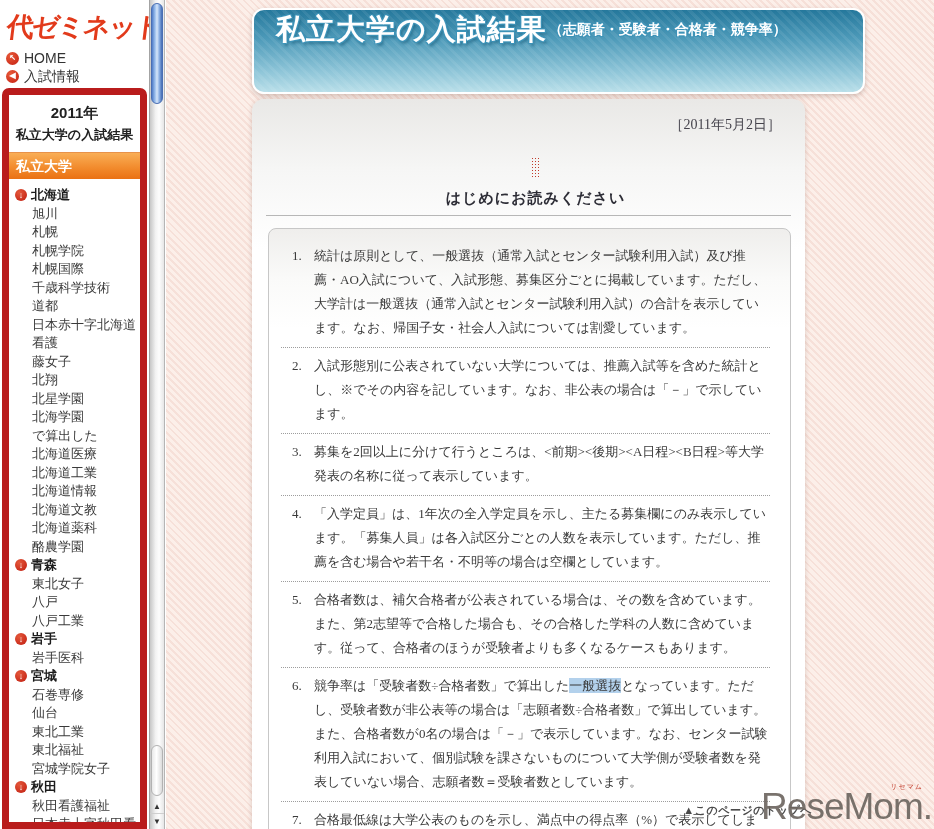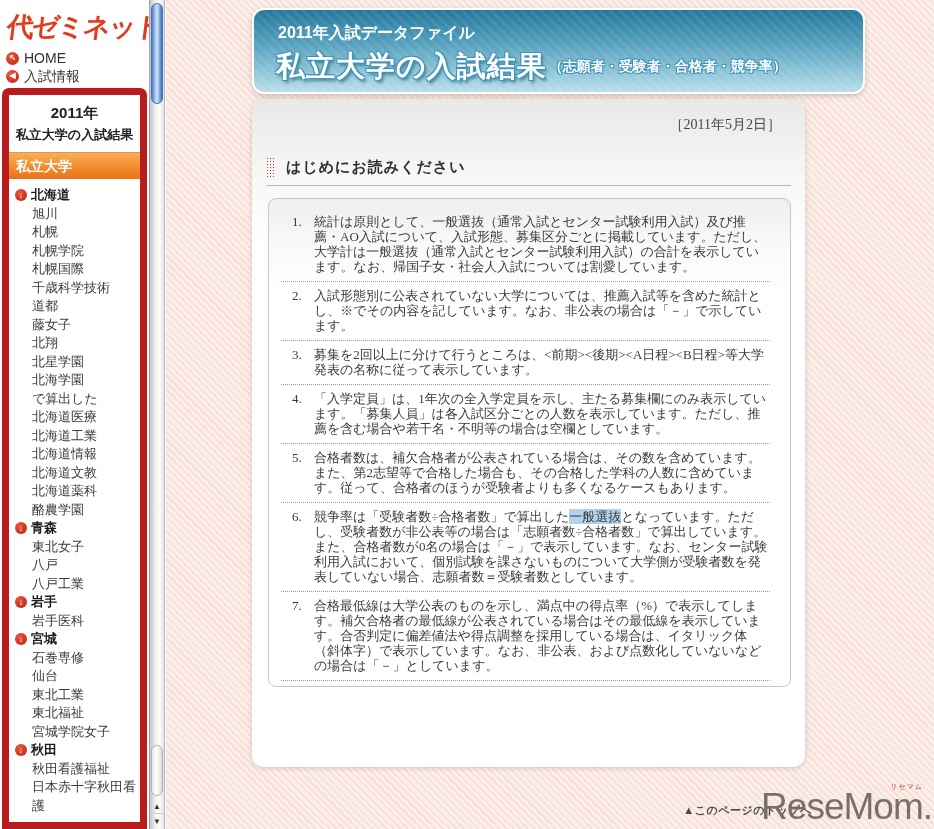--- a/index.html
+++ b/index.html
@@ -35,27 +35,27 @@
 
   .banner { position:absolute; left:86px; top:8px; width:613px; height:86px; border-radius:12px; border:2px solid #fff; background:linear-gradient(180deg,#25789c 0%,#4d9ab9 35%,#8ec5d8 75%,#b9dfe9 100%); box-shadow:0 2px 5px rgba(130,95,85,.35); overflow:hidden; }
   .banner::after { content:""; position:absolute; inset:0; background:repeating-linear-gradient(45deg, rgba(255,255,255,.07) 0 3px, rgba(255,255,255,0) 3px 7px); }
   .banner-kicker { position:relative; z-index:1; margin:13px 0 3px 24px; font-size:16px; font-weight:bold; color:#fff; }
   .banner-title-row { position:relative; z-index:1; margin-left:22px; display:flex; align-items:center; }
   .banner-title { font-size:29px; font-weight:bold; color:#fff; letter-spacing:1px; text-shadow:1px 1px 0 #3d93b8,-1px 1px 0 #3d93b8,1px -1px 0 #3d93b8,-1px -1px 0 #3d93b8,2px 3px 3px rgba(30,100,130,.7); }
   .banner-sub { font-size:14px; font-weight:bold; color:#fff; margin-left:2px; text-shadow:1px 1px 0 #3d93b8,-1px 1px 0 #3d93b8,1px -1px 0 #3d93b8,-1px -1px 0 #3d93b8; }
 
   .content-box { position:absolute; left:86px; top:99px; width:553px; min-height:668px; border-radius:12px; background:linear-gradient(180deg,#e9e8e6 0,#f6f6f5 70px,#fff 150px); box-shadow:0 1px 5px rgba(140,100,90,.3); font-family:"Liberation Serif",serif; }
   .date { margin:17px 24px 0 0; text-align:right; font-size:14px; color:#45434c; }
-  .section-head { display:flex; align-items:center; gap:11px; margin:23px 0 0 14px; }
+  .section-head { display:flex; align-items:center; gap:11px; margin:23px 0 0 14px;flex-direction:column; }
   .dots { width:9px; height:21px; background-image:radial-gradient(circle,#c23a2b 38%,rgba(0,0,0,0) 44%); background-size:3px 3px; }
   .section-title { font-size:15px; font-weight:bold; color:#2d2d36; letter-spacing:1px; }
   .rule { margin:7px 14px 0; border:none; border-top:1px solid #b7b7b7; }
   .inner-box { margin:12px 14px 14px 16px; border:1px solid #c7c7c7; border-radius:8px; background:linear-gradient(180deg,#efeeec 0,#fafaf9 50px,#fff 100px); padding:9px 20px 5px 12px; }
   .notes { list-style:none; counter-reset:note; }
-  .notes li { counter-increment:note; position:relative; padding:6px 2px 7px 33px; font-size:13px; line-height:15px; color:#3a3a3a; border-bottom:1px dotted #9d9d9d; }
+  .notes li { counter-increment:note; position:relative; padding:6px 2px 7px 33px; font-size:13px; line-height:24px; color:#3a3a3a; border-bottom:1px dotted #9d9d9d; }
   .notes li::before { content:counter(note) "."; position:absolute; left:11px; top:6px; }
   .hl { background:#b3d1ec; }
 
   .back-top { position:absolute; right:122px; bottom:11px; font-size:11px; font-weight:bold; color:#4a4a4a; letter-spacing:.5px; text-decoration:none; cursor:pointer; }
   .watermark { position:absolute; right:2px; bottom:1px; }
   .wm-text { font-size:37px; font-weight:normal; color:#6f6862; letter-spacing:-1px; opacity:.93; }
   .wm-ruby { position:absolute; top:-4px; right:9px; font-size:7px; color:#c44333; letter-spacing:1px; }
 </style>
 </head>
 <body>
@@ -82,20 +82,21 @@
         <div class="side-row region">
           <span class="dl-icon">↓</span>
           <span>北海道</span>
         </div>
         <div class="side-row uni">旭川</div>
         <div class="side-row uni">札幌</div>
         <div class="side-row uni">札幌学院</div>
         <div class="side-row uni">札幌国際</div>
         <div class="side-row uni">千歳科学技術</div>
         <div class="side-row uni">道都</div>
+        <div class="side-row uni">日本赤十字北海道看護</div>
         <div class="side-row uni">藤女子</div>
         <div class="side-row uni">北翔</div>
         <div class="side-row uni">北星学園</div>
         <div class="side-row uni">北海学園</div>
         <div class="side-row uni">で算出した</div>
         <div class="side-row uni">北海道医療</div>
         <div class="side-row uni">北海道工業</div>
         <div class="side-row uni">北海道情報</div>
         <div class="side-row uni">北海道文教</div>
         <div class="side-row uni">北海道薬科</div>
@@ -133,21 +134,20 @@
 
 <div class="scrollbar">
   <div class="sb-thumb-blue"></div>
   <div class="sb-pill"></div>
   <div class="sb-btn sb-up">▲</div>
   <div class="sb-btn sb-down">▼</div>
 </div>
 
 <div class="right-frame">
   <div class="banner">
-    <div class="banner-kicker">2011年入試データファイル</div>
     <div class="banner-title-row">
       <span class="banner-title">私立大学の入試結果</span>
       <span class="banner-sub">（志願者・受験者・合格者・競争率）</span>
     </div>
   </div>
 
   <div class="content-box">
     <div class="date">［2011年5月2日］</div>
     <div class="section-head">
       <span class="dots"></span>

